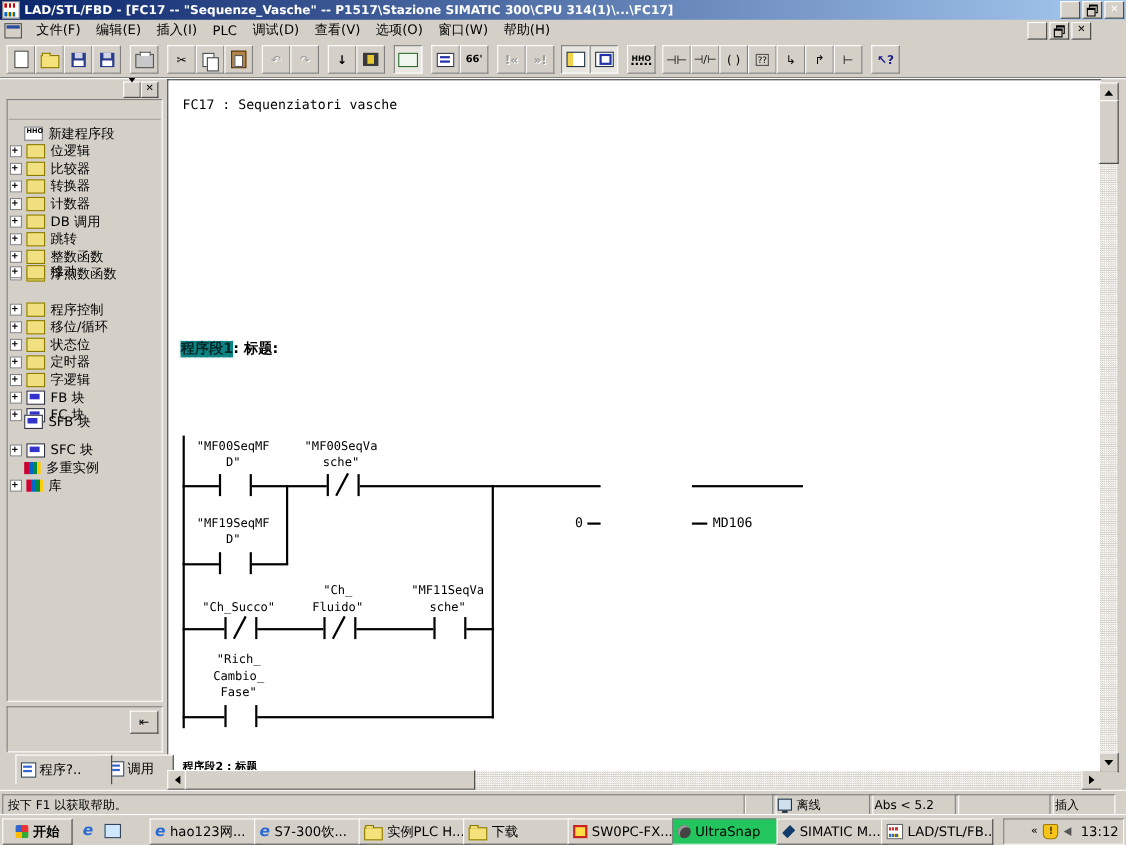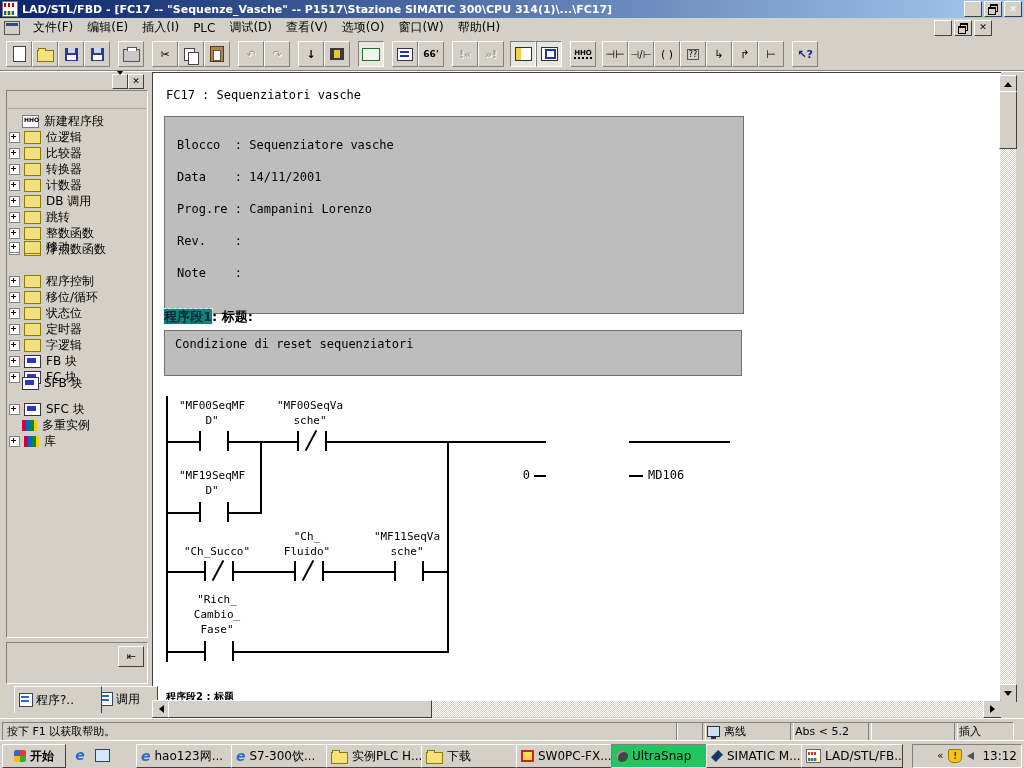--- a/index.html
+++ b/index.html
@@ -381,35 +381,25 @@
       <span>程序?..</span>
     </div>
     <div class="ptab" style="left:92px;width:54px">
       <span class="tabico"></span>
       <span>调用</span>
     </div>
   </div>
 
   <div class="abs mono" style="left:166px;top:88px;font-size:12px">FC17 : Sequenziatori vasche</div>
 
-  <div class="graybox" style="left:164px;top:116px;width:566px;height:184px;padding:12px 0 0 12px">
-    <div class="hline">Blocco  : Sequenziatore vasche</div>
-    <div class="hline">Data    : 14/11/2001</div>
-    <div class="hline">Prog.re : Campanini Lorenzo</div>
-    <div class="hline">Rev.    :</div>
-    <div class="hline">Note    :</div>
-  </div>
 
   <div class="abs" style="left:164px;top:308px;font-size:13px;font-weight:bold">
     <span id="net-chip">程序段1</span><span>: 标题:</span>
   </div>
 
-  <div class="graybox mono" style="left:164px;top:330px;width:566px;height:38px;padding:6px 0 0 10px;font-size:12px">
-    <span>Condizione di reset sequenziatori</span>
-  </div>
 
   <div class="wire" style="left:166px;top:396px;width:2px;height:266px"></div>
   <div class="wire" style="left:166px;top:441px;width:380px;height:2px"></div>
   <div class="wire" style="left:260px;top:441px;width:2px;height:72px"></div>
   <div class="wire" style="left:166px;top:512px;width:96px;height:2px"></div>
   <div class="wire" style="left:447px;top:441px;width:2px;height:212px"></div>
   <div class="wire" style="left:166px;top:571px;width:283px;height:2px"></div>
   <div class="wire" style="left:166px;top:651px;width:283px;height:2px"></div>
   <div class="wire" style="left:629px;top:441px;width:101px;height:2px"></div>
   <div class="wire" style="left:534px;top:475px;width:12px;height:2px"></div>

